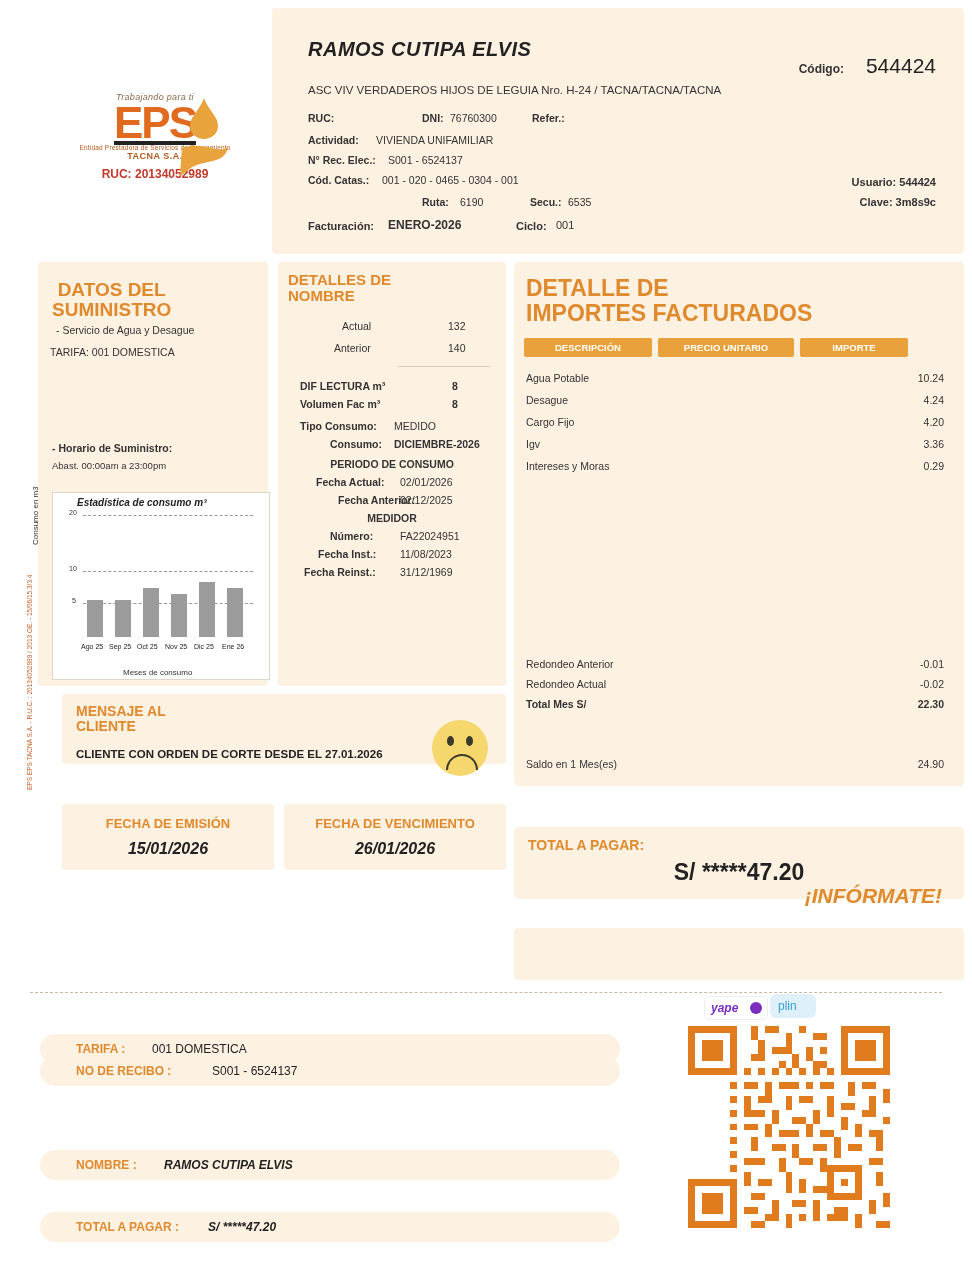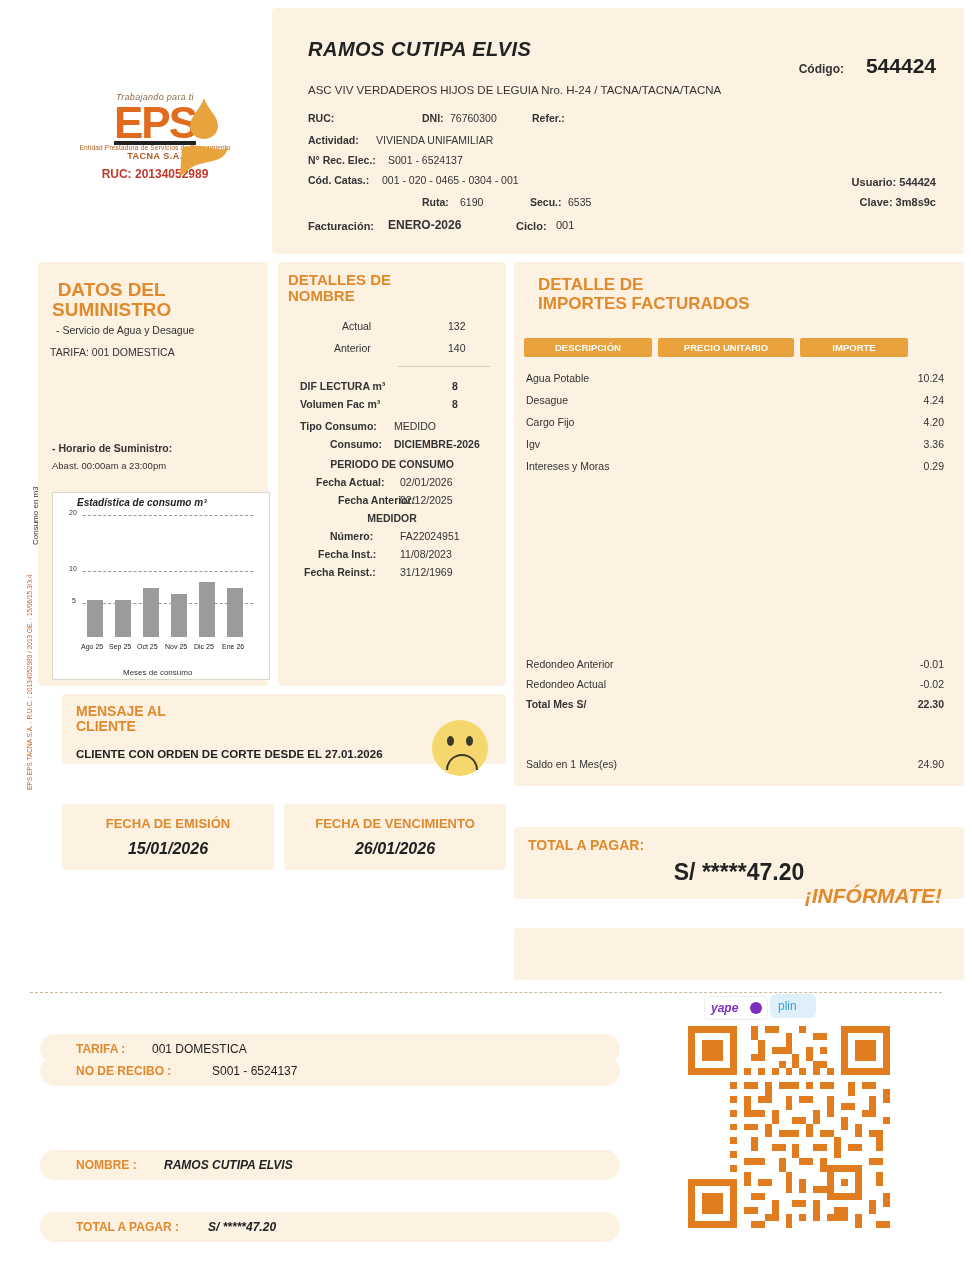--- a/index.html
+++ b/index.html
@@ -12,21 +12,21 @@
 
   
   .box{position:absolute;background:#fdf1e2;border-radius:4px;}
   .orange-title{color:#e08a2e;font-weight:bold;}
 
   
   #header-box{left:272px;top:8px;width:692px;height:246px;background:#fdf1e2;border-radius:4px;}
   #client-name{position:absolute;left:36px;top:30px;font-size:20px;font-weight:bold;font-style:italic;letter-spacing:.5px;color:#222;}
   #client-address{position:absolute;left:36px;top:76px;font-size:11.5px;color:#333;}
   #codigo-label{position:absolute;right:120px;top:54px;font-size:12px;font-weight:bold;color:#333;}
-  #codigo-value{position:absolute;right:28px;top:46px;font-size:21px;font-weight:bold;color:#222;}
+  #codigo-value{position:absolute;right:28px;top:46px;font-size:21px;font-weight:normal;color:#222;}
   .hdr-row{position:absolute;font-size:10.5px;color:#333;}
   .hdr-lab{font-weight:bold;}
   #usuario-line{position:absolute;right:28px;top:168px;font-size:11px;font-weight:bold;color:#333;text-align:right;}
   #clave-line{position:absolute;right:28px;top:188px;font-size:11px;font-weight:bold;color:#333;text-align:right;}
 
   
   #logo-block{position:absolute;left:60px;top:92px;width:190px;text-align:center;}
   #logo-tag{font-size:9px;color:#8a6a4a;font-style:italic;letter-spacing:.3px;}
   #logo-eps{font-size:44px;font-weight:bold;color:#e06a1e;line-height:0.95;letter-spacing:-2px;font-family:"Liberation Sans",sans-serif;}
   #logo-sub1{font-size:6.5px;color:#b05a1e;letter-spacing:.2px;}
@@ -50,21 +50,21 @@
   
   #detalles-box{left:278px;top:262px;width:228px;height:424px;}
   #detalles-title{position:absolute;left:10px;top:10px;font-size:15px;line-height:1.05;}
   .dc{position:absolute;font-size:10.5px;color:#333;}
   .dc-b{font-weight:bold;}
   .dc-center{position:absolute;font-size:10.5px;font-weight:bold;color:#333;width:228px;text-align:center;left:0;}
   .rule{position:absolute;left:16px;width:196px;border-top:1px solid #d8cbb8;}
 
   
   #importes-box{left:514px;top:262px;width:450px;height:524px;}
-  #importes-title{position:absolute;left:12px;top:14px;font-size:17px;line-height:1.1;margin-left:12px;}
+  #importes-title{position:absolute;left:12px;top:14px;font-size:23px;line-height:1.1;}
   .tabhdr{position:absolute;top:76px;height:19px;background:#e9a23b;color:#fff;font-size:9.5px;font-weight:bold;text-align:center;line-height:19px;border-radius:2px;}
   .it-desc{position:absolute;left:12px;font-size:10.5px;color:#333;}
   .it-amt{position:absolute;right:20px;font-size:10.5px;color:#333;text-align:right;}
   .it-b{font-weight:bold;}
 
   
   #mensaje-box{left:62px;top:694px;width:444px;height:70px;}
   #mensaje-title{position:absolute;left:14px;top:10px;font-size:14px;line-height:1.05;}
   #mensaje-text{position:absolute;left:14px;top:54px;font-size:11.5px;font-weight:bold;color:#222;}
   #sad-face{position:absolute;right:18px;top:26px;width:56px;height:56px;border-radius:50%;background:#f5d76e;}

